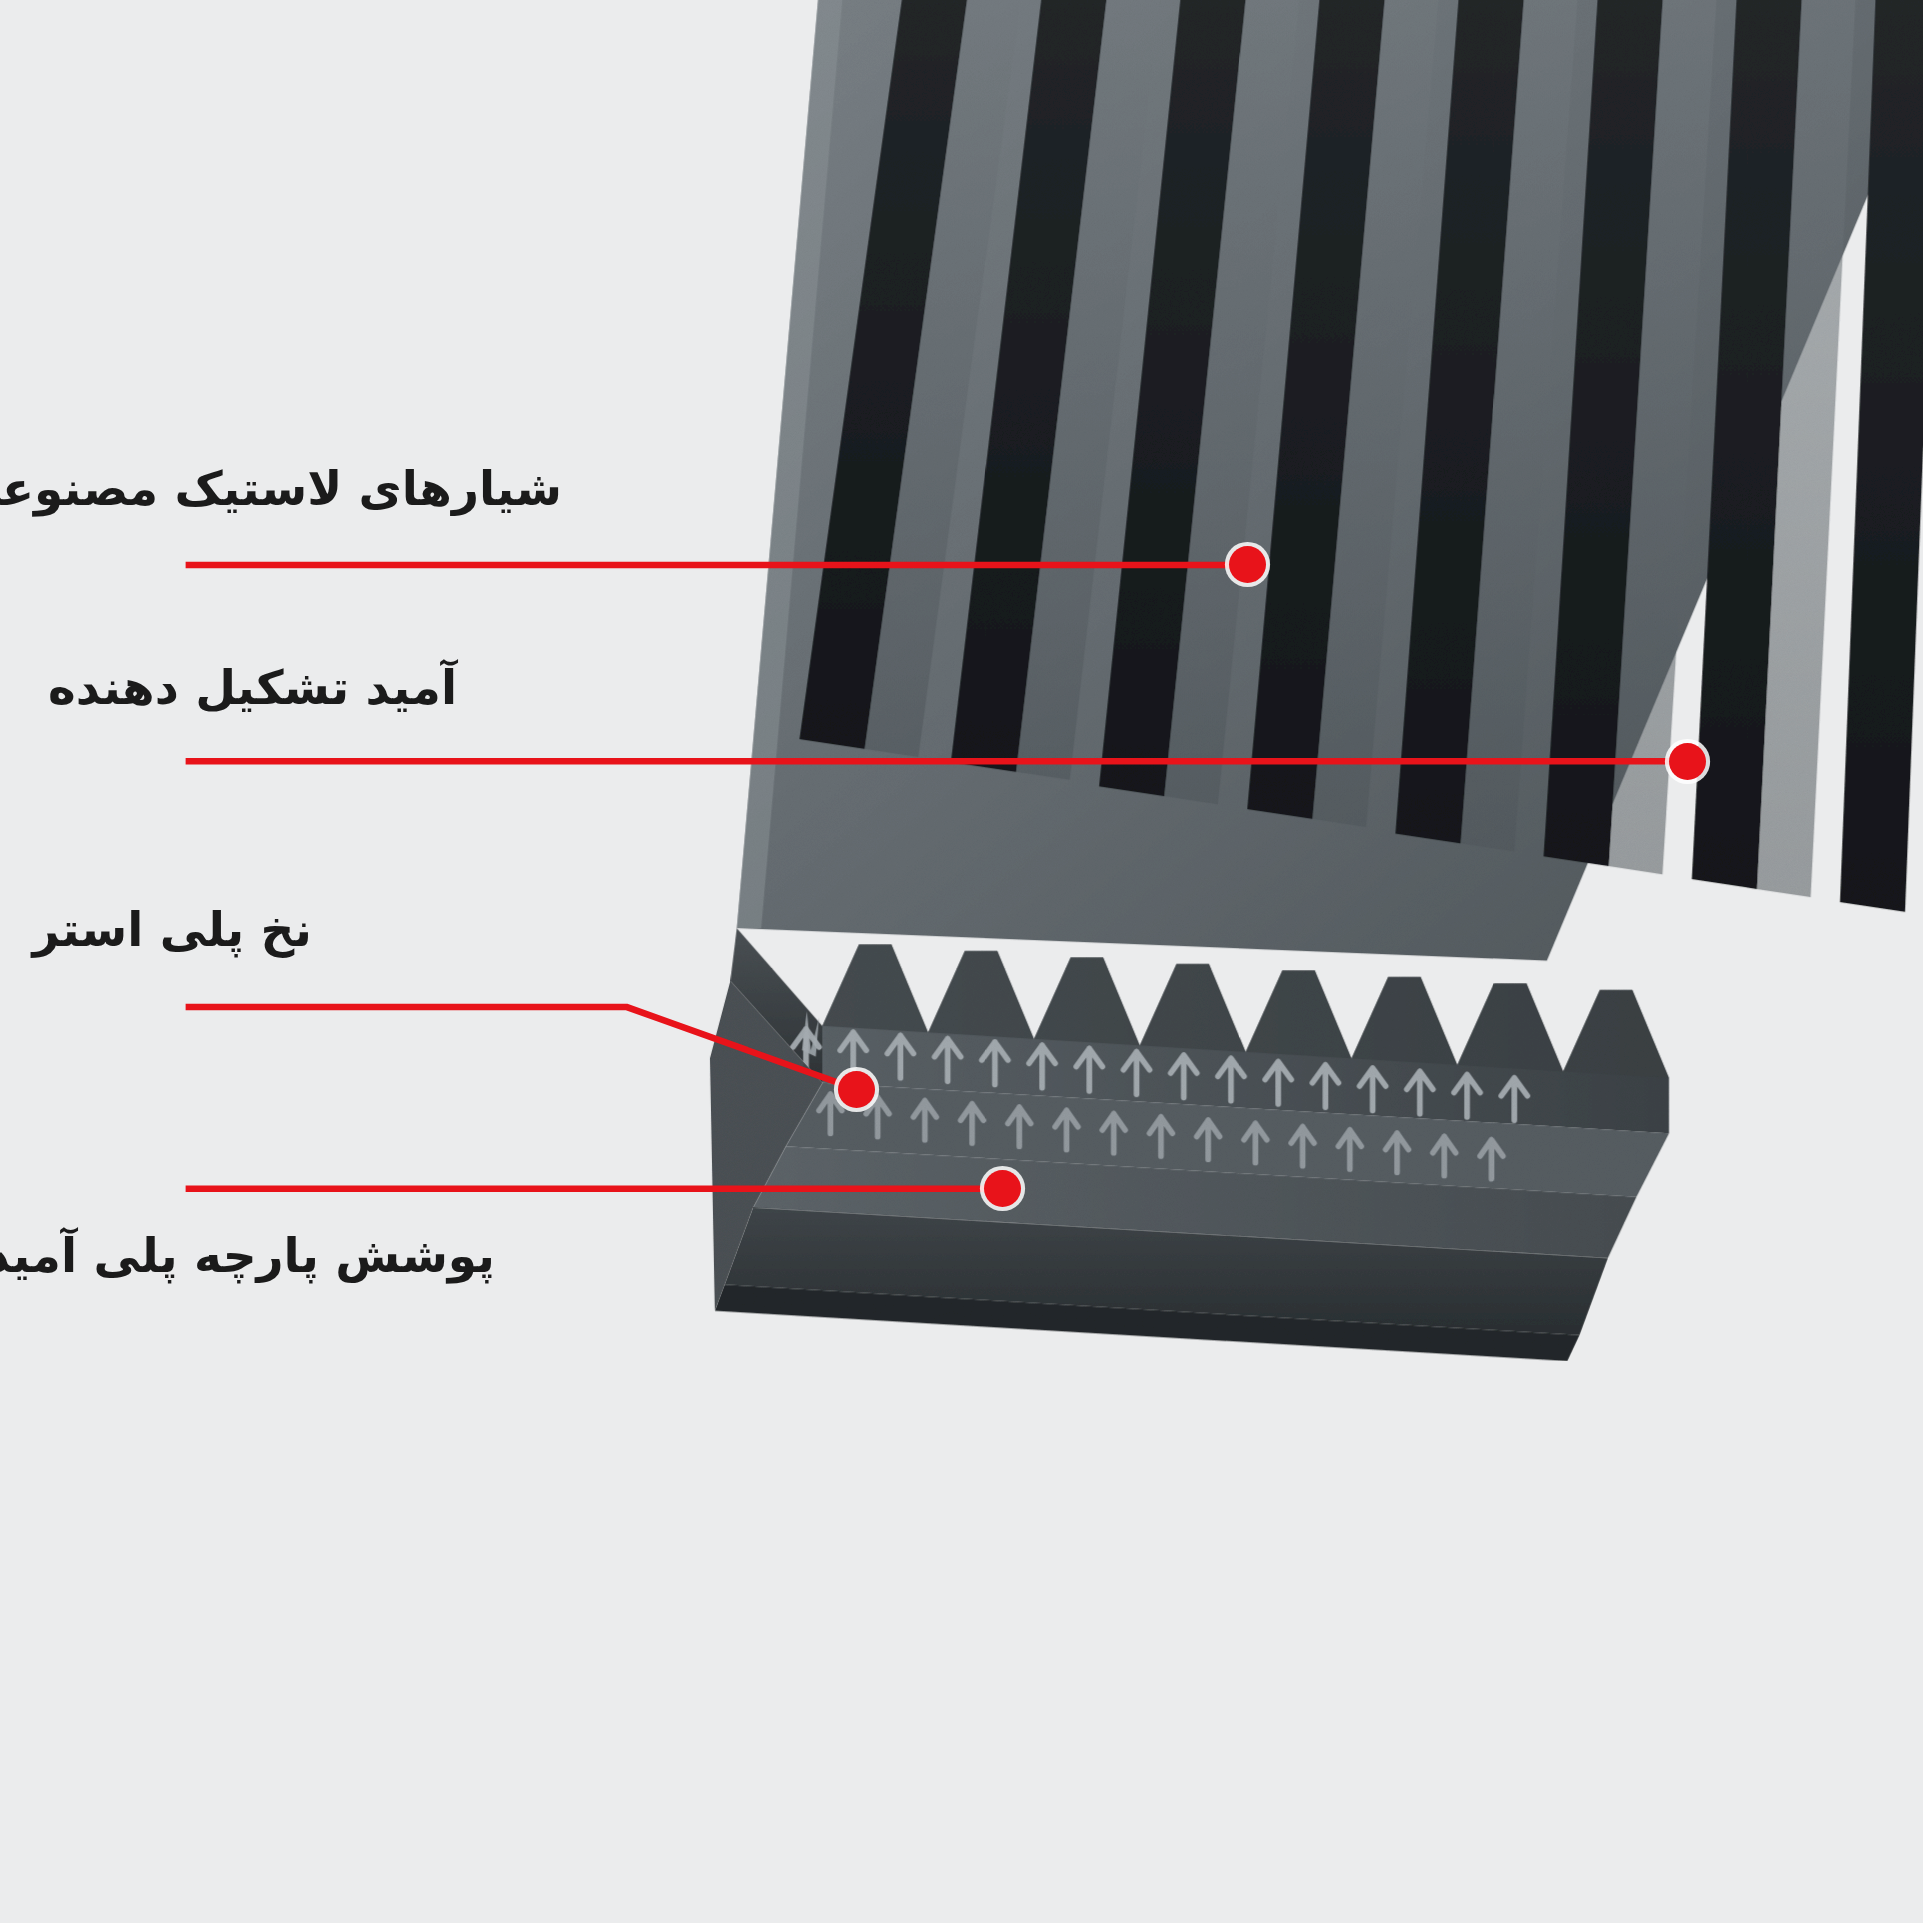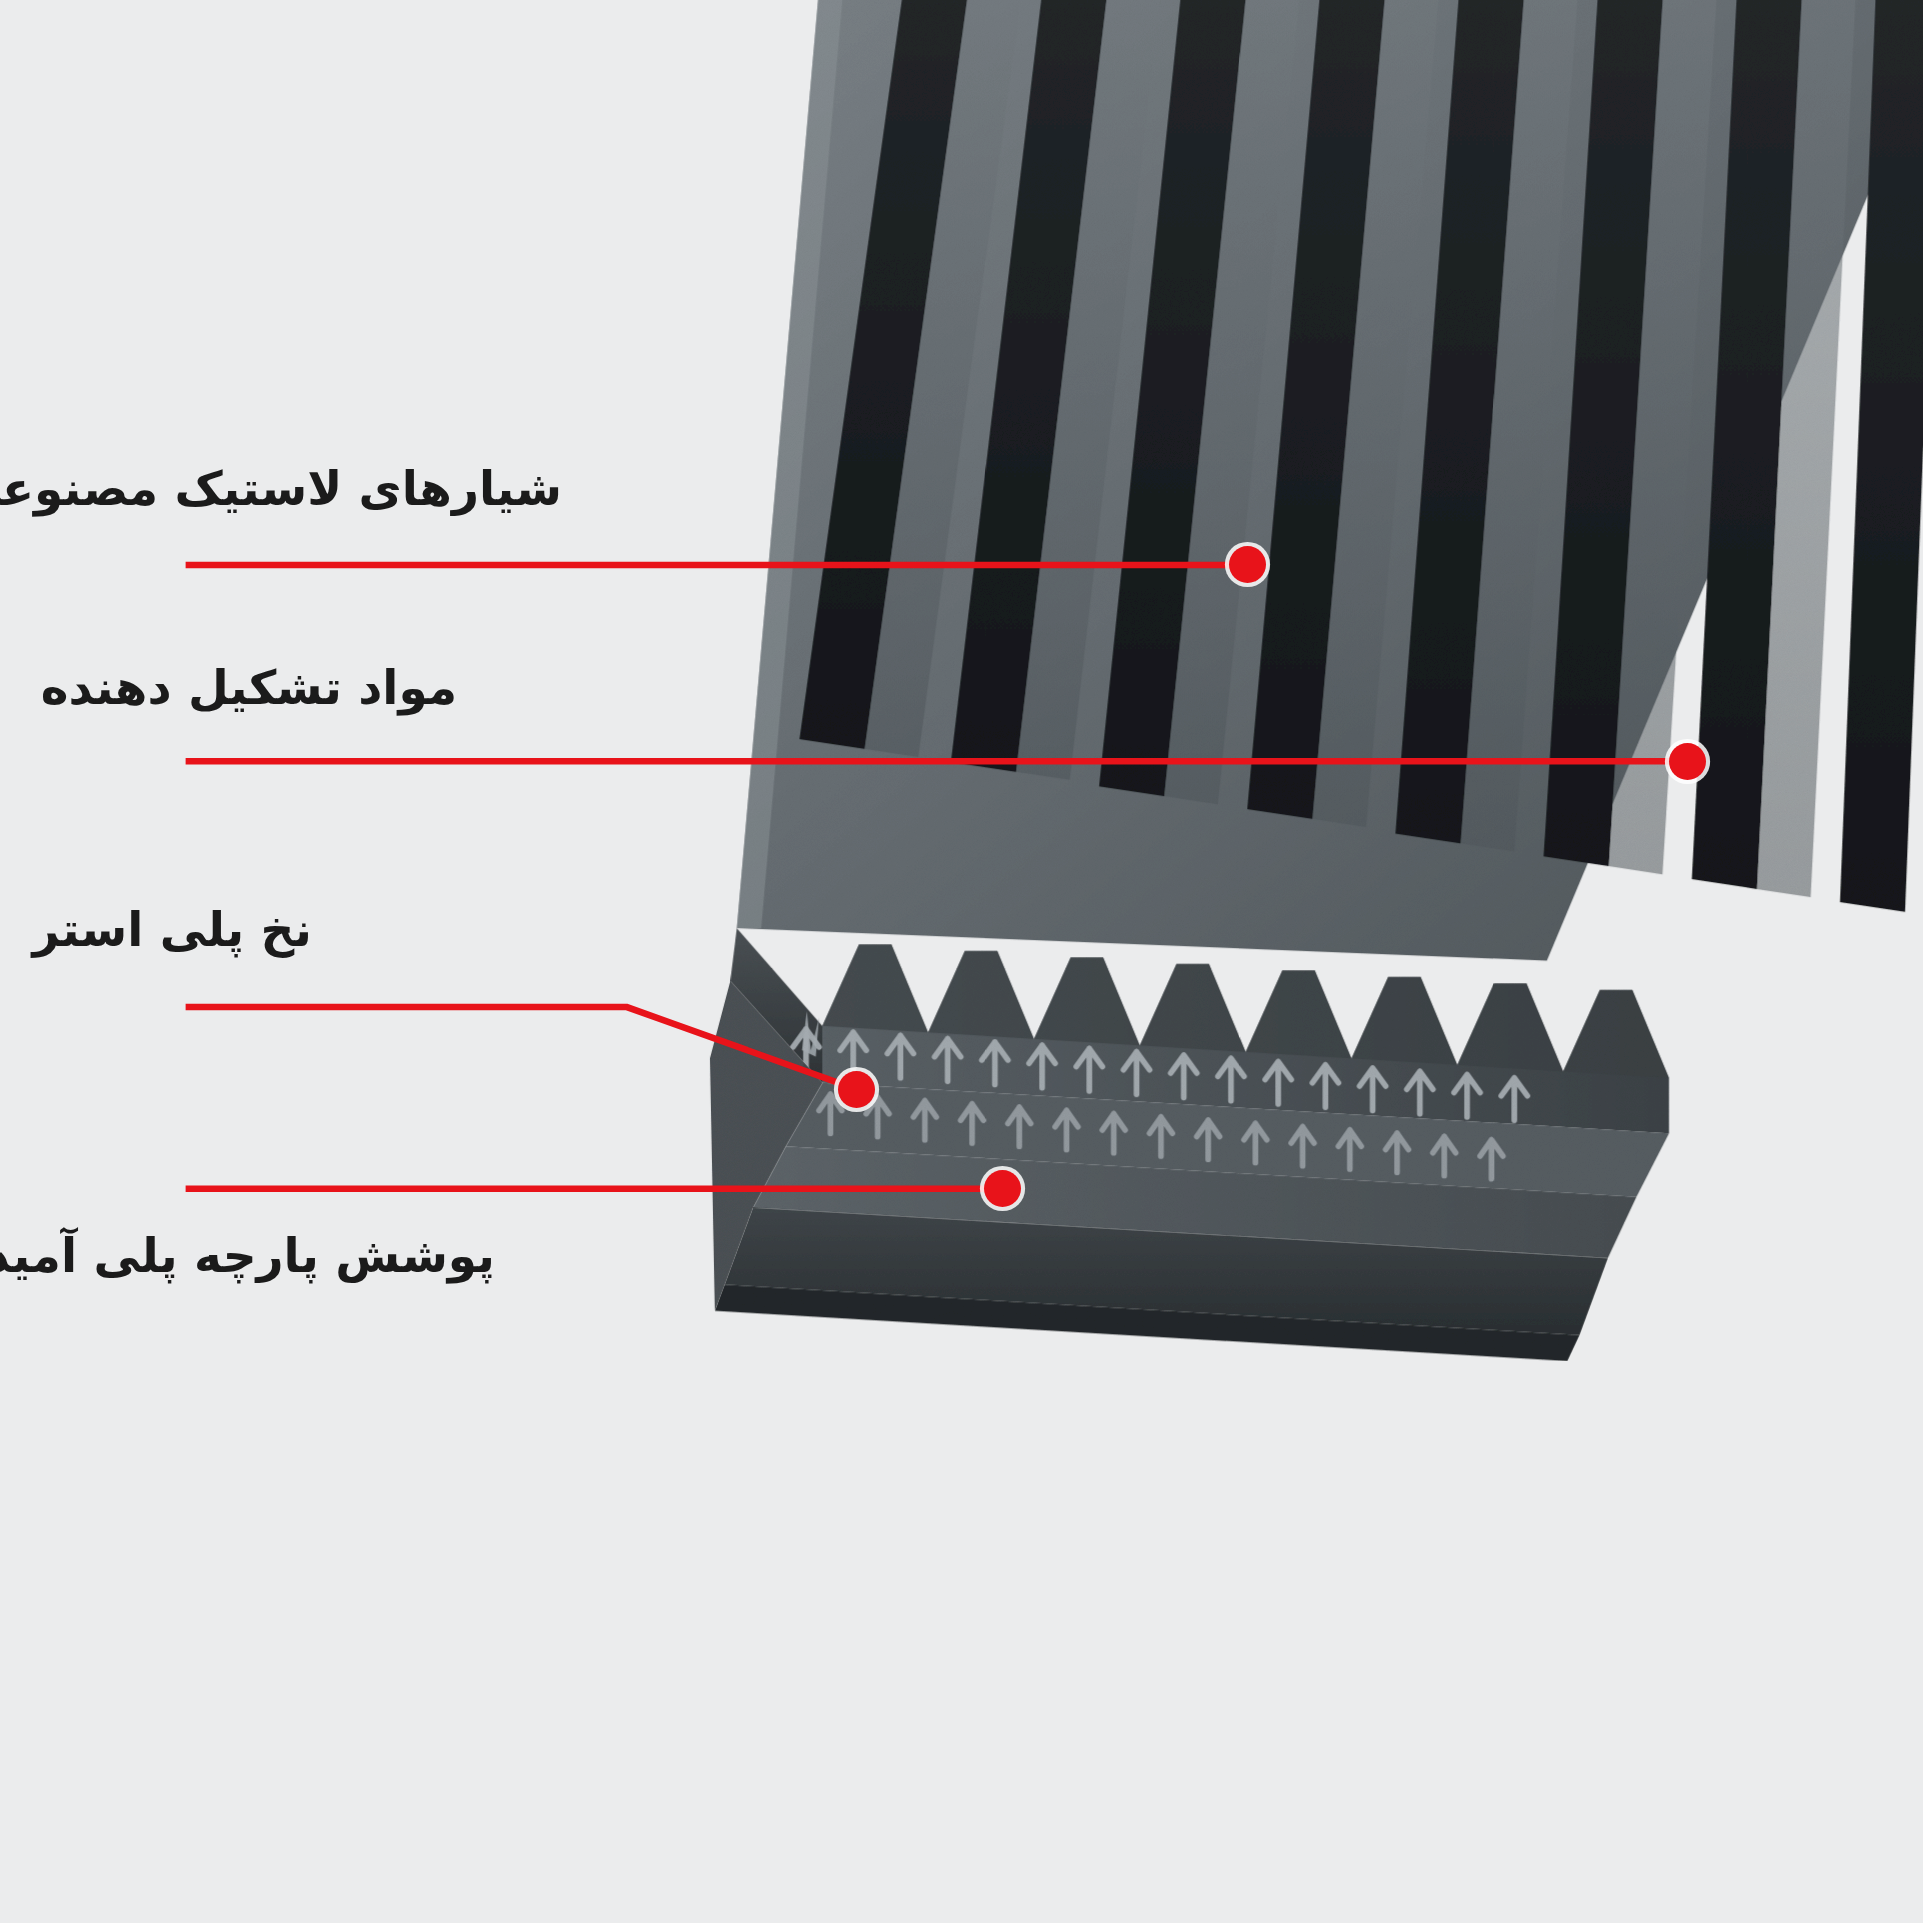--- a/index.html
+++ b/index.html
@@ -222,21 +222,21 @@
       <path d="M232,1460 L1232,1460"></path>
     </g>
   </svg>
 
   <div class="callout">
     <div class="callout-label" style="right:1361px; top:461px;">شیارهای لاستیک مصنوعی</div>
   </div>
   <div class="dot" style="left:1229px; top:546px;"></div>
 
   <div class="callout">
-    <div class="callout-label" style="right:1466px; top:660px;">مواد تشکیل دهنده</div>
+    <div class="callout-label" style="right:1466px; top:660px;">آمید تشکیل دهنده</div>
   </div>
   <div class="dot" style="left:1669px; top:743px;"></div>
 
   <div class="callout">
     <div class="callout-label" style="right:1611px; top:902px;">نخ پلی استر</div>
   </div>
   <div class="dot" style="left:838px; top:1071px;"></div>
 
   <div class="callout">
     <div class="callout-label" style="right:1428px; top:1228px;">پوشش پارچه پلی آمید</div>

